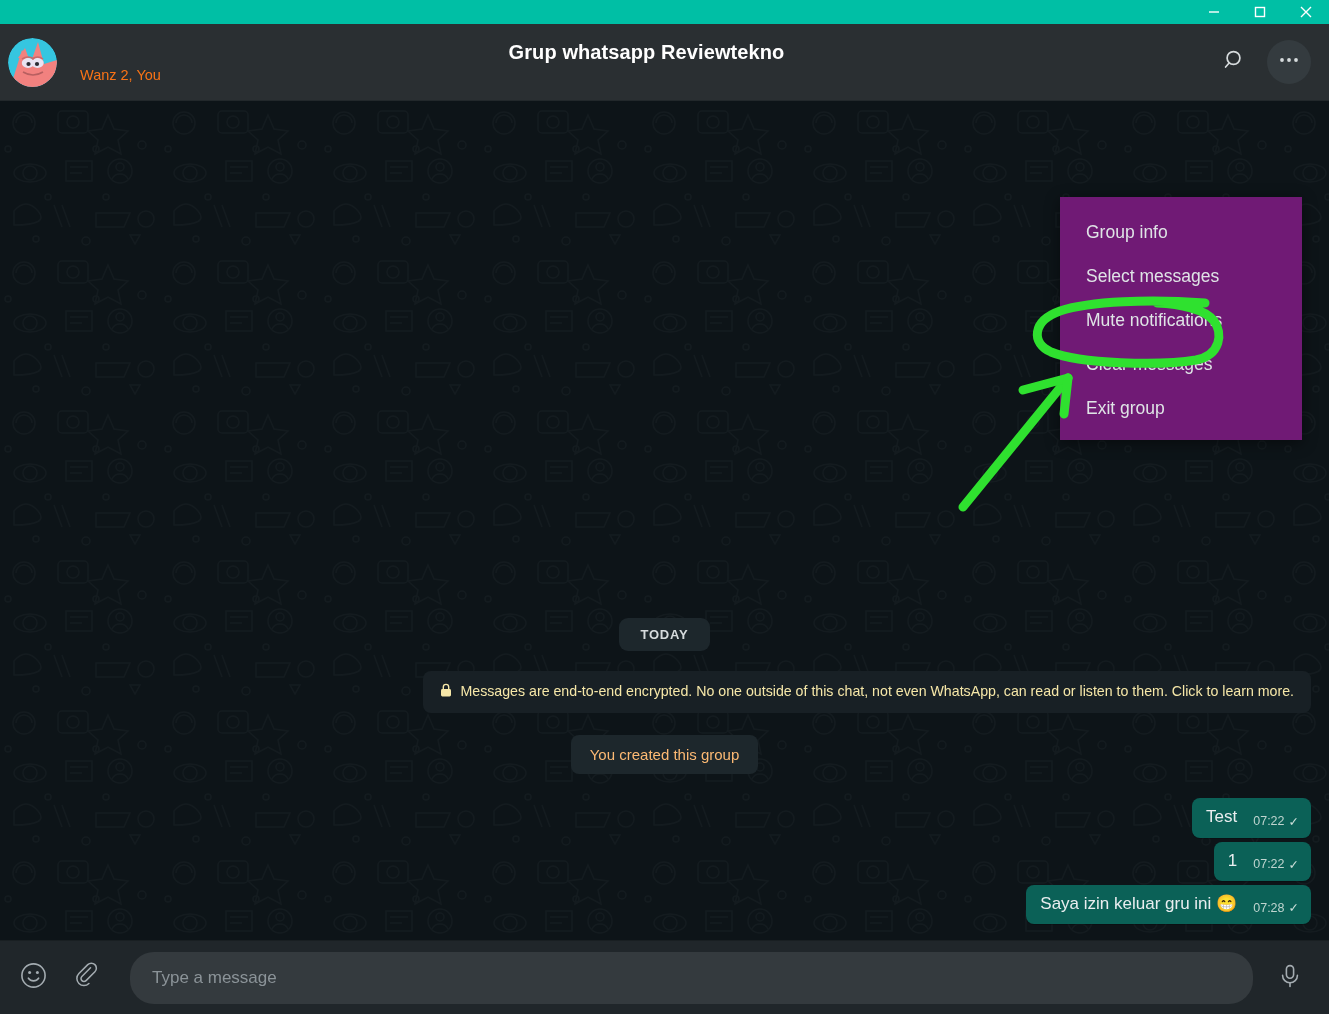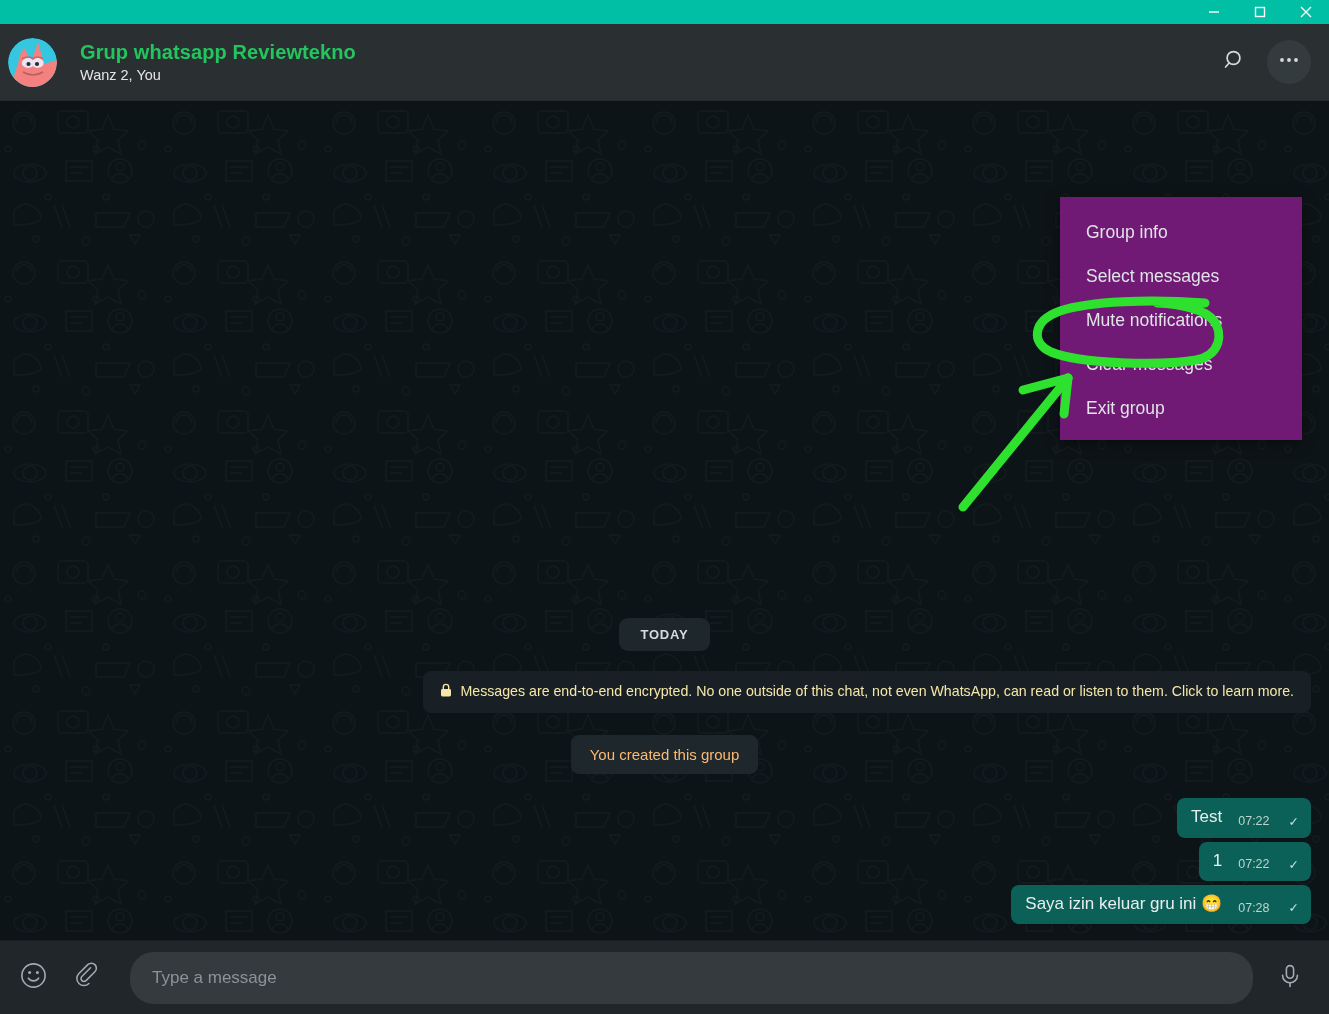--- a/index.html
+++ b/index.html
@@ -38,25 +38,25 @@
     position: relative; z-index: 5;
   }
   .avatar {
     width: 49px; height: 49px; border-radius: 50%;
     overflow: hidden; flex: 0 0 49px; margin-right: 23px;
     background: #1f2c33;
   }
   .avatar svg { display: block; }
   .header-text { flex: 1 1 auto; min-width: 0; }
   .chat-title {
-    font-size: 20px; font-weight: bold; color: #22c55e;
-    letter-spacing: .1px; line-height: 1.2;
+    font-size: 20px; font-weight: bold; color: #ffffff;
+    letter-spacing: .1px; line-height: 1.2; text-align: center;
   }
   .chat-sub {
-    font-size: 14.5px; color: #e5e5e5; margin-top: 3px; line-height: 1.2;
+    font-size: 14.5px; color: #f97316; margin-top: 3px; line-height: 1.2;
   }
   .header-actions { display: flex; align-items: center; gap: 10px; }
   .hdr-icon {
     width: 44px; height: 44px; border-radius: 50%;
     display: flex; align-items: center; justify-content: center;
     color: #d6dbdd;
   }
   .hdr-icon.active { background: #343b3f; }
 
   
@@ -103,21 +103,21 @@
     background: #0b6157; color: #e9edef;
     border-radius: 8px;
     padding: 8px 12px 8px 14px;
     display: flex; align-items: flex-end; gap: 16px;
     max-width: 70%;
     box-shadow: 0 1px 0 rgba(0,0,0,.18);
   }
   .bubble-text { font-size: 17px; line-height: 1.25; padding-bottom: 2px; }
   .bubble-text .emo { font-size: 17px; }
   .bubble-meta {
-    display: flex; align-items: center; gap: 19px;
+    display: flex; align-items: center; gap: 4px;
     font-size: 12.5px; color: #bfd4cf; white-space: nowrap;
     padding-bottom: 1px;
   }
   .bubble-meta .tick { color: #cfe0db; }
 
   
   .composer {
     height: 74px; flex: 0 0 74px;
     background: #20262a;
     display: flex; align-items: center;

